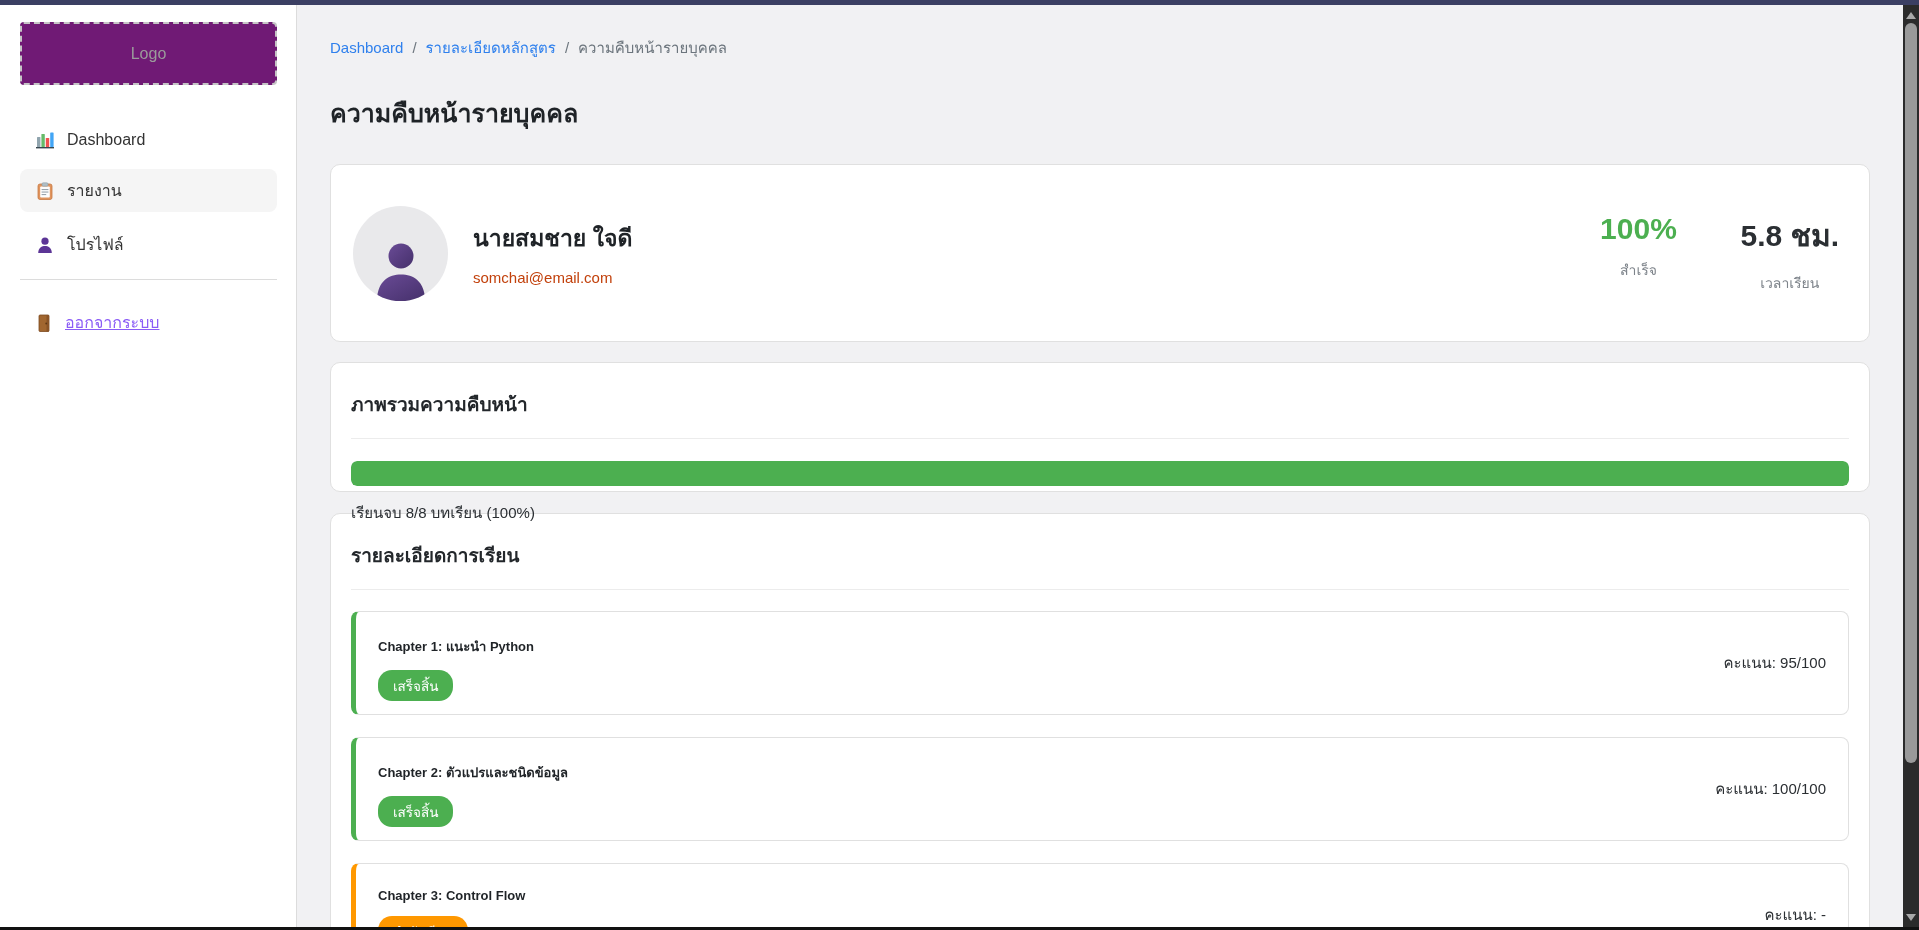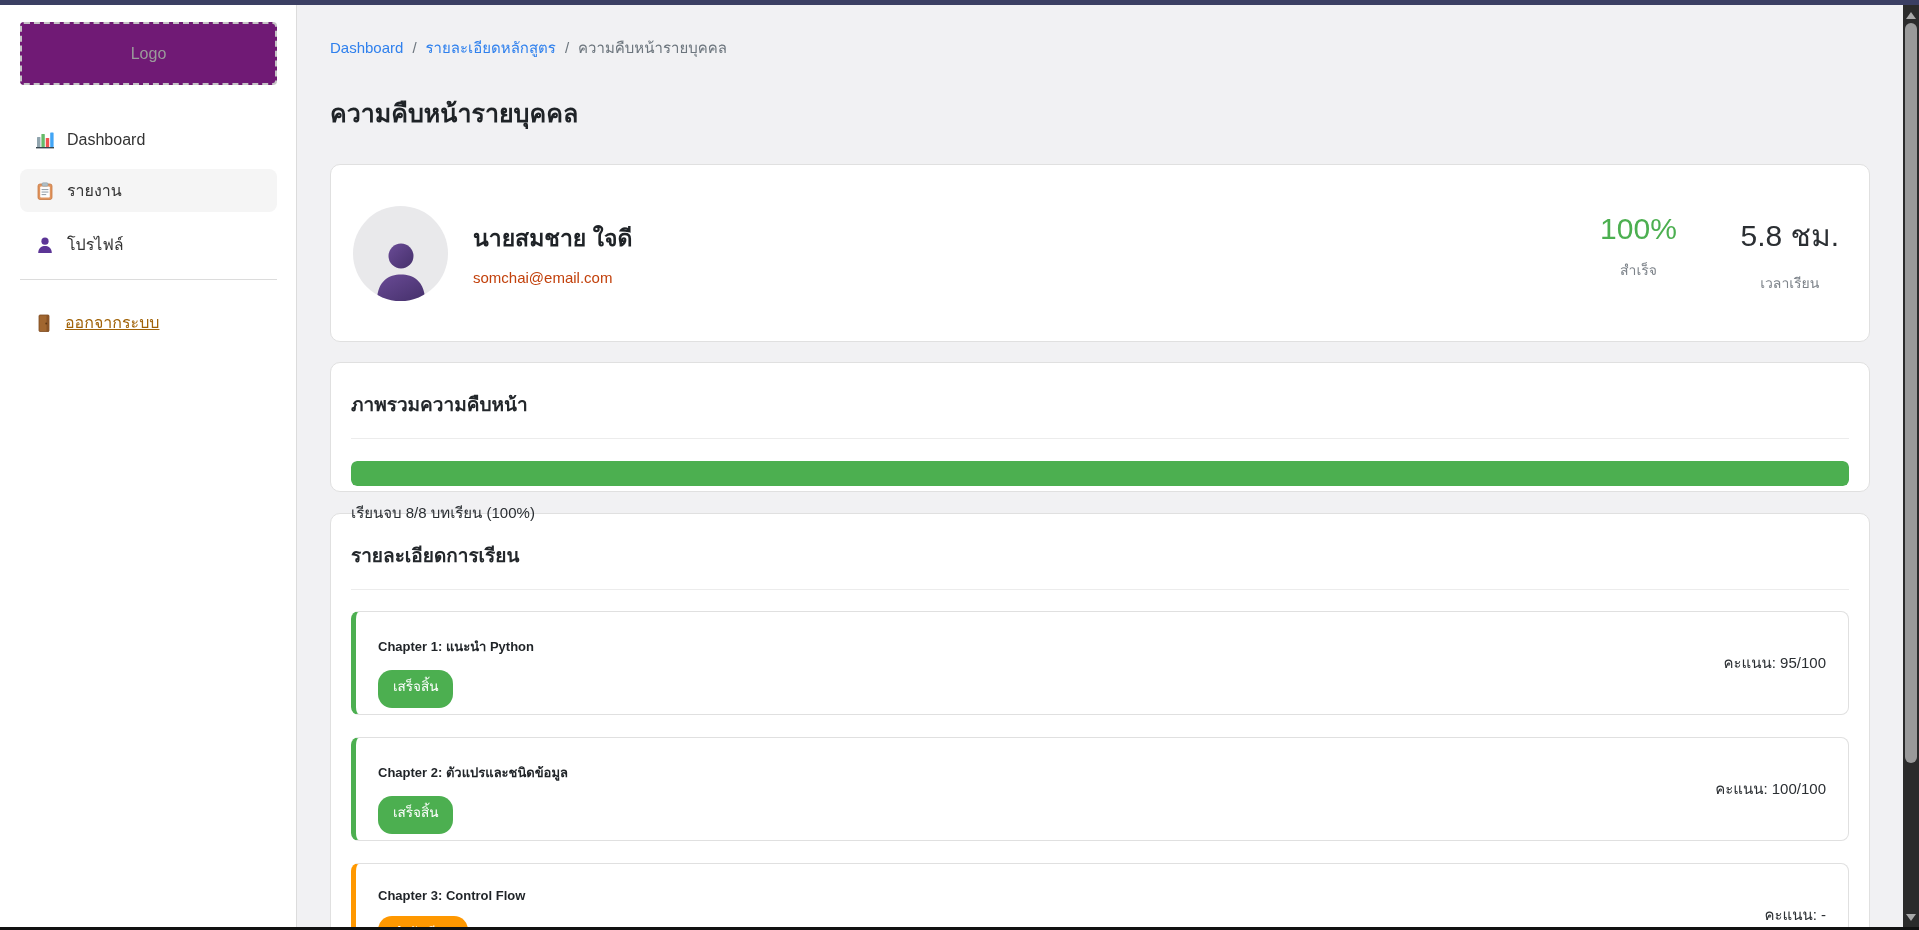--- a/index.html
+++ b/index.html
@@ -36,21 +36,21 @@
   .menu-item {
     display:flex; align-items:center; gap:13px;
     padding:9px 16px; margin-bottom:11px;
     font-size:16px; color:#333; border-radius:8px; cursor:pointer;
   }
   .menu-item.active { background:#f5f5f5; }
   .menu-icon { width:18px; height:18px; flex:0 0 18px; display:inline-block; }
   .sidebar-divider { border:none; border-top:1px solid #dcdcdc; margin:13px 0 30px 0; }
   .logout-link {
     display:flex; align-items:center; gap:11px; padding-left:16px;
-    font-size:16px; color:#a16207; text-decoration:underline; cursor:pointer;
+    font-size:16px; color:#8b5cf6; text-decoration:underline; cursor:pointer;
   }
 
   
   .main { position:absolute; top:5px; left:298px; right:16px; bottom:3px; padding:31px 33px 0 32px; overflow:hidden; }
   .breadcrumb { font-size:15px; margin-bottom:33px; color:#6c757d; }
   .breadcrumb a { color:#2f80ed; text-decoration:none; cursor:pointer; }
   .crumb-sep { margin:0 9px; color:#6c757d; }
   .page-title { font-size:25px; font-weight:bold; color:#1f2327; margin-bottom:31px; }
 
   .card {
@@ -60,42 +60,42 @@
   .user-card { height:178px; display:flex; align-items:center; padding:22px 30px 22px 22px; margin-bottom:20px; }
   .avatar {
     width:95px; height:95px; border-radius:50%; background:#e9e9eb;
     display:flex; align-items:flex-end; justify-content:center; overflow:hidden; flex:0 0 95px;
   }
   .user-info { margin-left:25px; }
   .user-name { font-size:23px; font-weight:bold; color:#1f2327; }
   .user-email { font-size:15px; color:#c2410c; margin-top:13px; }
   .user-stats { margin-left:auto; display:flex; gap:54px; }
   .stat { text-align:center; min-width:96px; }
-  .stat-value { font-size:30px; font-weight:normal; }
+  .stat-value { font-size:30px; font-weight:bold; }
   .stat-label { font-size:14px; color:#7d838a; margin-top:13px; }
 
   
   .section-card { padding:26px 20px 20px 20px; margin-bottom:21px; }
   .section-title { font-size:19px; font-weight:bold; color:#23272b; }
   .section-divider { border:none; border-top:1px solid #ececec; margin:19px 0 0 0; }
   .progress-card { height:130px; }
   .progress-track { margin-top:22px; height:25px; background:#e9ecef; border-radius:6px; overflow:hidden; }
   .progress-fill { height:100%; border-radius:6px; }
   .progress-caption { font-size:15px; color:#2b2f33; margin-top:15px; }
 
   
   .chapters { margin-top:21px; }
   .chapter-item {
     position:relative; height:104px; margin-bottom:22px;
     background:#fff; border:1px solid #e0e0e0; border-left:5px solid #4caf50;
     border-radius:8px; padding:24px 22px 0 22px;
   }
   .chapter-title { font-size:13px; font-weight:bold; color:#1f2327; }
   .status-badge {
-    display:inline-block; margin-top:13px; padding:5px 15px 11px 15px;
+    display:inline-block; margin-top:13px; padding:5px 15px 4px 15px;
     border-radius:14px; color:#fff; font-size:13.5px;
   }
   .chapter-score {
     position:absolute; right:22px; top:50%; transform:translateY(-50%);
     font-size:15px; color:#2b2f33;
   }
 </style>
 </head>
 <body>
 

